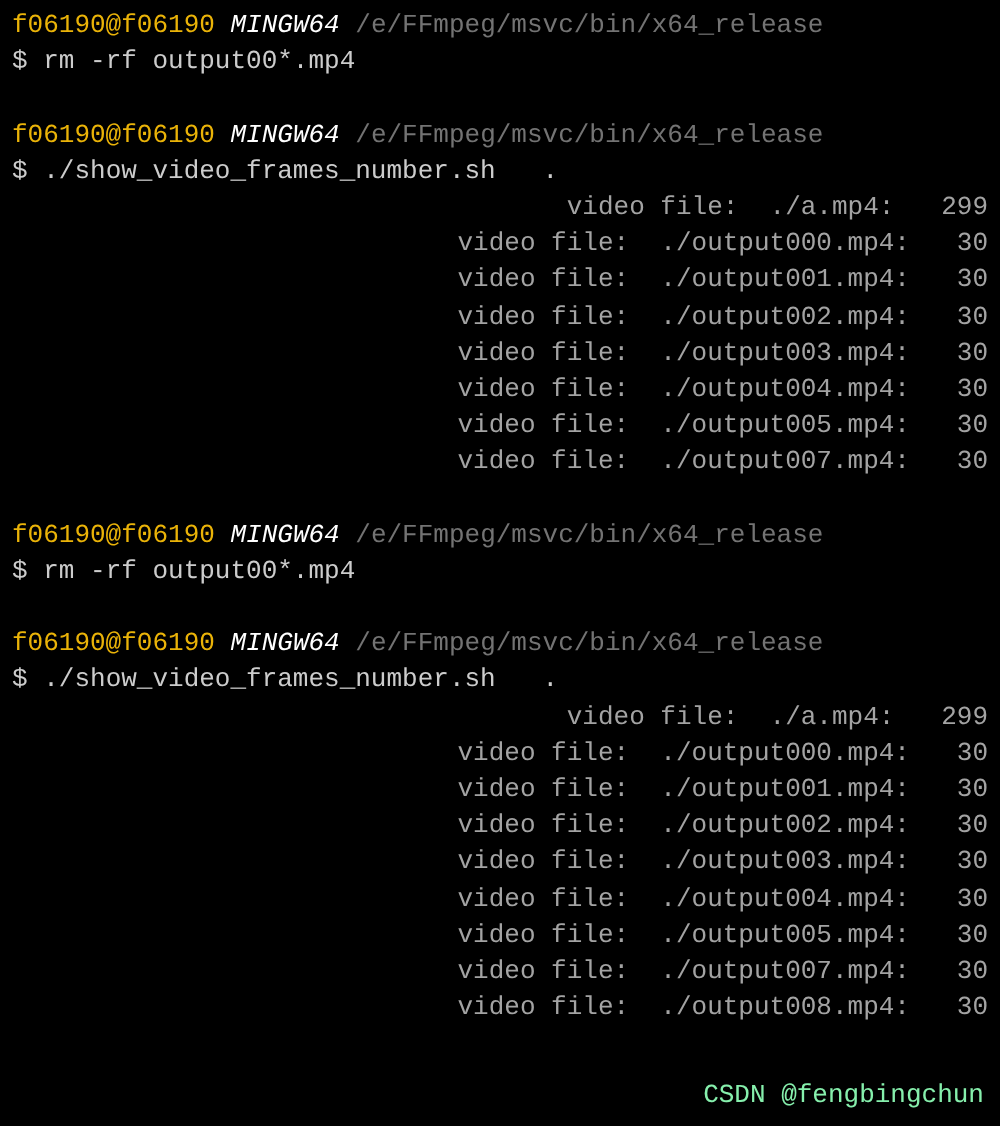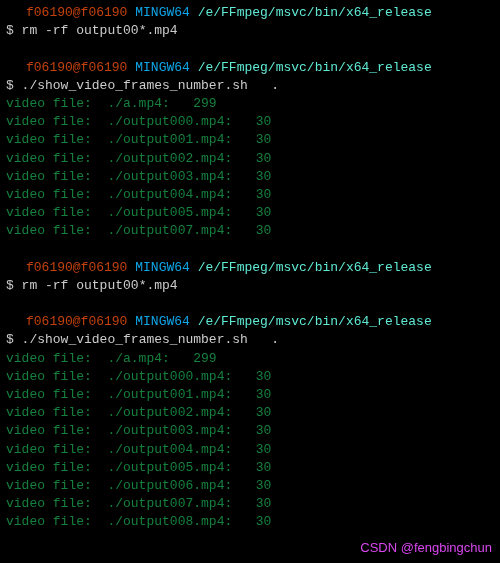--- a/index.html
+++ b/index.html
@@ -9,33 +9,33 @@
       font-family: "Consolas", "Courier New", monospace;
       font-size: 13px;
       line-height: 1.4;
       width: 500px;
       height: 563px;
       padding: 4px 6px;
       position: relative;
       overflow: hidden;
     }
     .line { white-space: pre; }
-    .user-host { color: #c2410c; margin-left: 20px; }
-    .mingw { color: #0ea5e9; }
-    .path { color: #5eead4; }
+    .user-host { color: #eab308; }
+    .mingw { color: #ffffff; font-style: italic; }
+    .path { color: #737373; }
     .prompt { color: #ccc; }
     .cmd { color: #ccc; text-align: center; }
-    .output { color: #15803d; }
+    .output { color: #a3a3a3; text-align: right; }
     .watermark {
       position: absolute;
       bottom: 6px;
       right: 8px;
-      color: #d946ef;
+      color: #86efac;
       font-size: 13px;
-      font-family: Liberation Sans, sans-serif;
+      font-family: Liberation Mono, monospace;
     }
     .blank { height: 1.4em; }
   </style>
 </head>
 <body>
 
 <div>
 
   <div class="line"><span class="user-host">f06190@f06190</span> <span class="mingw">MINGW64</span> <span class="path">/e/FFmpeg/msvc/bin/x64_release</span></div>
   <div class="line"><span class="prompt">$ </span><span class="cmd">rm -rf output00*.mp4</span></div>
@@ -64,19 +64,18 @@
   <div class="line"><span class="user-host">f06190@f06190</span> <span class="mingw">MINGW64</span> <span class="path">/e/FFmpeg/msvc/bin/x64_release</span></div>
   <div class="line"><span class="prompt">$ </span><span class="cmd">./show_video_frames_number.sh   .</span></div>
 
   <div class="line output">video file:  ./a.mp4:   299</div>
   <div class="line output">video file:  ./output000.mp4:   30</div>
   <div class="line output">video file:  ./output001.mp4:   30</div>
   <div class="line output">video file:  ./output002.mp4:   30</div>
   <div class="line output">video file:  ./output003.mp4:   30</div>
   <div class="line output">video file:  ./output004.mp4:   30</div>
   <div class="line output">video file:  ./output005.mp4:   30</div>
-  <div class="line output">video file:  ./output006.mp4:   30</div>
   <div class="line output">video file:  ./output007.mp4:   30</div>
   <div class="line output">video file:  ./output008.mp4:   30</div>
 
 </div>
 
 <div class="watermark">CSDN @fengbingchun</div>
 
 </body></html>

